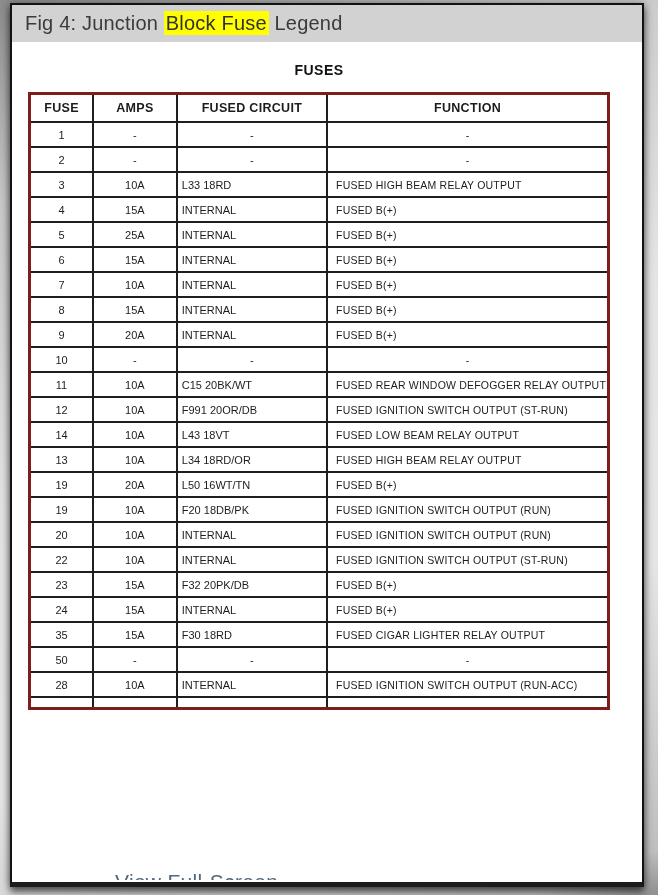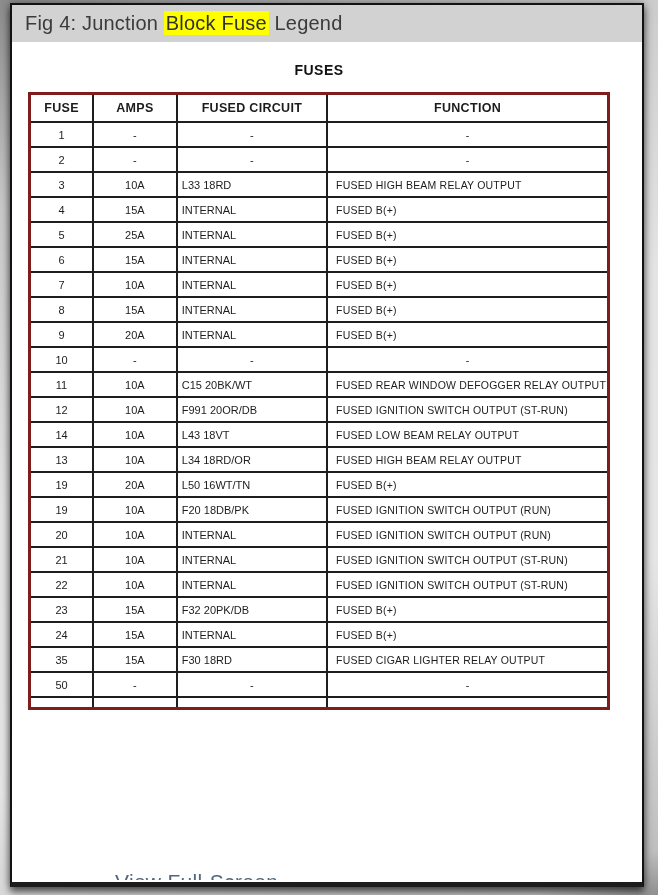--- a/index.html
+++ b/index.html
@@ -227,26 +227,20 @@
               <td>F20 18DB/PK</td>
               <td>FUSED IGNITION SWITCH OUTPUT (RUN)</td>
             </tr>
             <tr>
               <td>20</td>
               <td>10A</td>
               <td>INTERNAL</td>
               <td>FUSED IGNITION SWITCH OUTPUT (RUN)</td>
             </tr>
             <tr>
-              <td>21</td>
-              <td>10A</td>
-              <td>INTERNAL</td>
-              <td>FUSED IGNITION SWITCH OUTPUT (ST-RUN)</td>
-            </tr>
-            <tr>
               <td>22</td>
               <td>10A</td>
               <td>INTERNAL</td>
               <td>FUSED IGNITION SWITCH OUTPUT (ST-RUN)</td>
             </tr>
             <tr>
               <td>23</td>
               <td>15A</td>
               <td>F32 20PK/DB</td>
               <td>FUSED B(+)</td>
@@ -262,20 +256,26 @@
               <td>15A</td>
               <td>F30 18RD</td>
               <td>FUSED CIGAR LIGHTER RELAY OUTPUT</td>
             </tr>
             <tr>
               <td>50</td>
               <td>-</td>
               <td class="dash">-</td>
               <td class="dash">-</td>
             </tr>
+            <tr>
+              <td>28</td>
+              <td>10A</td>
+              <td>INTERNAL</td>
+              <td>FUSED IGNITION SWITCH OUTPUT (RUN-ACC)</td>
+            </tr>
             <tr class="partial">
               <td></td>
               <td></td>
               <td></td>
               <td></td>
             </tr>
           </tbody>
       </table>
 
       <a class="fullscreen-link">View Full-Screen</a>

